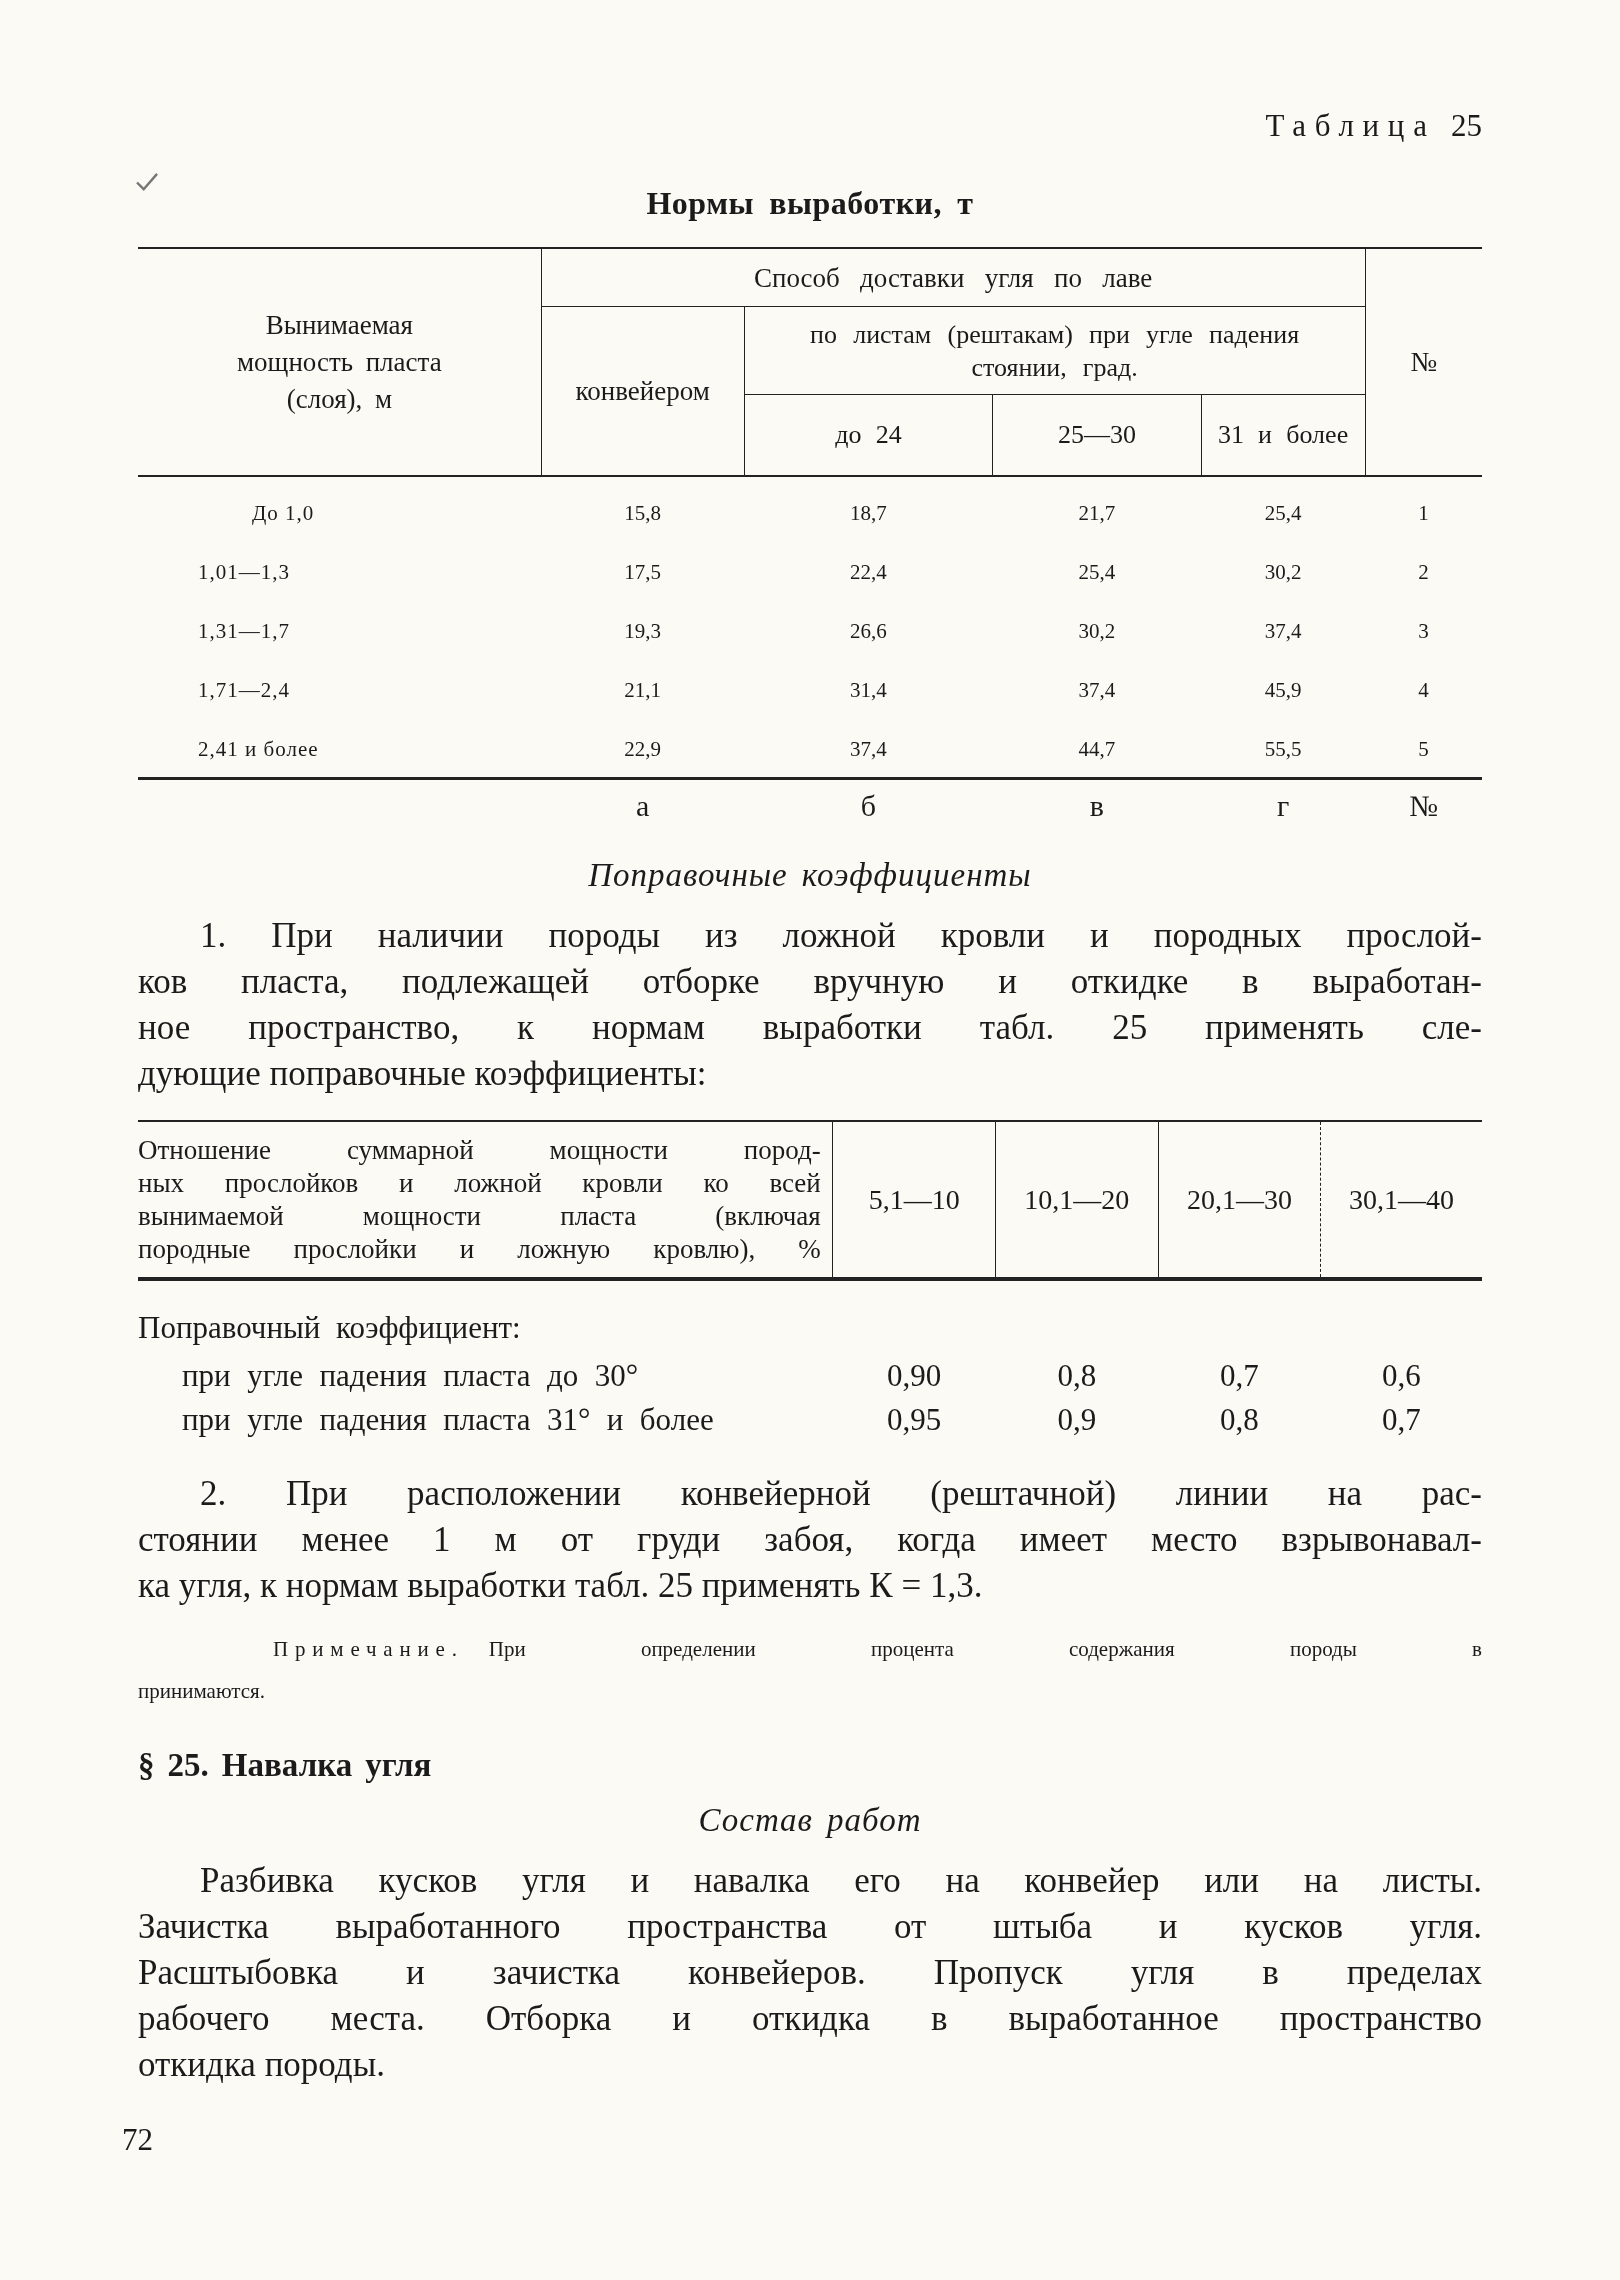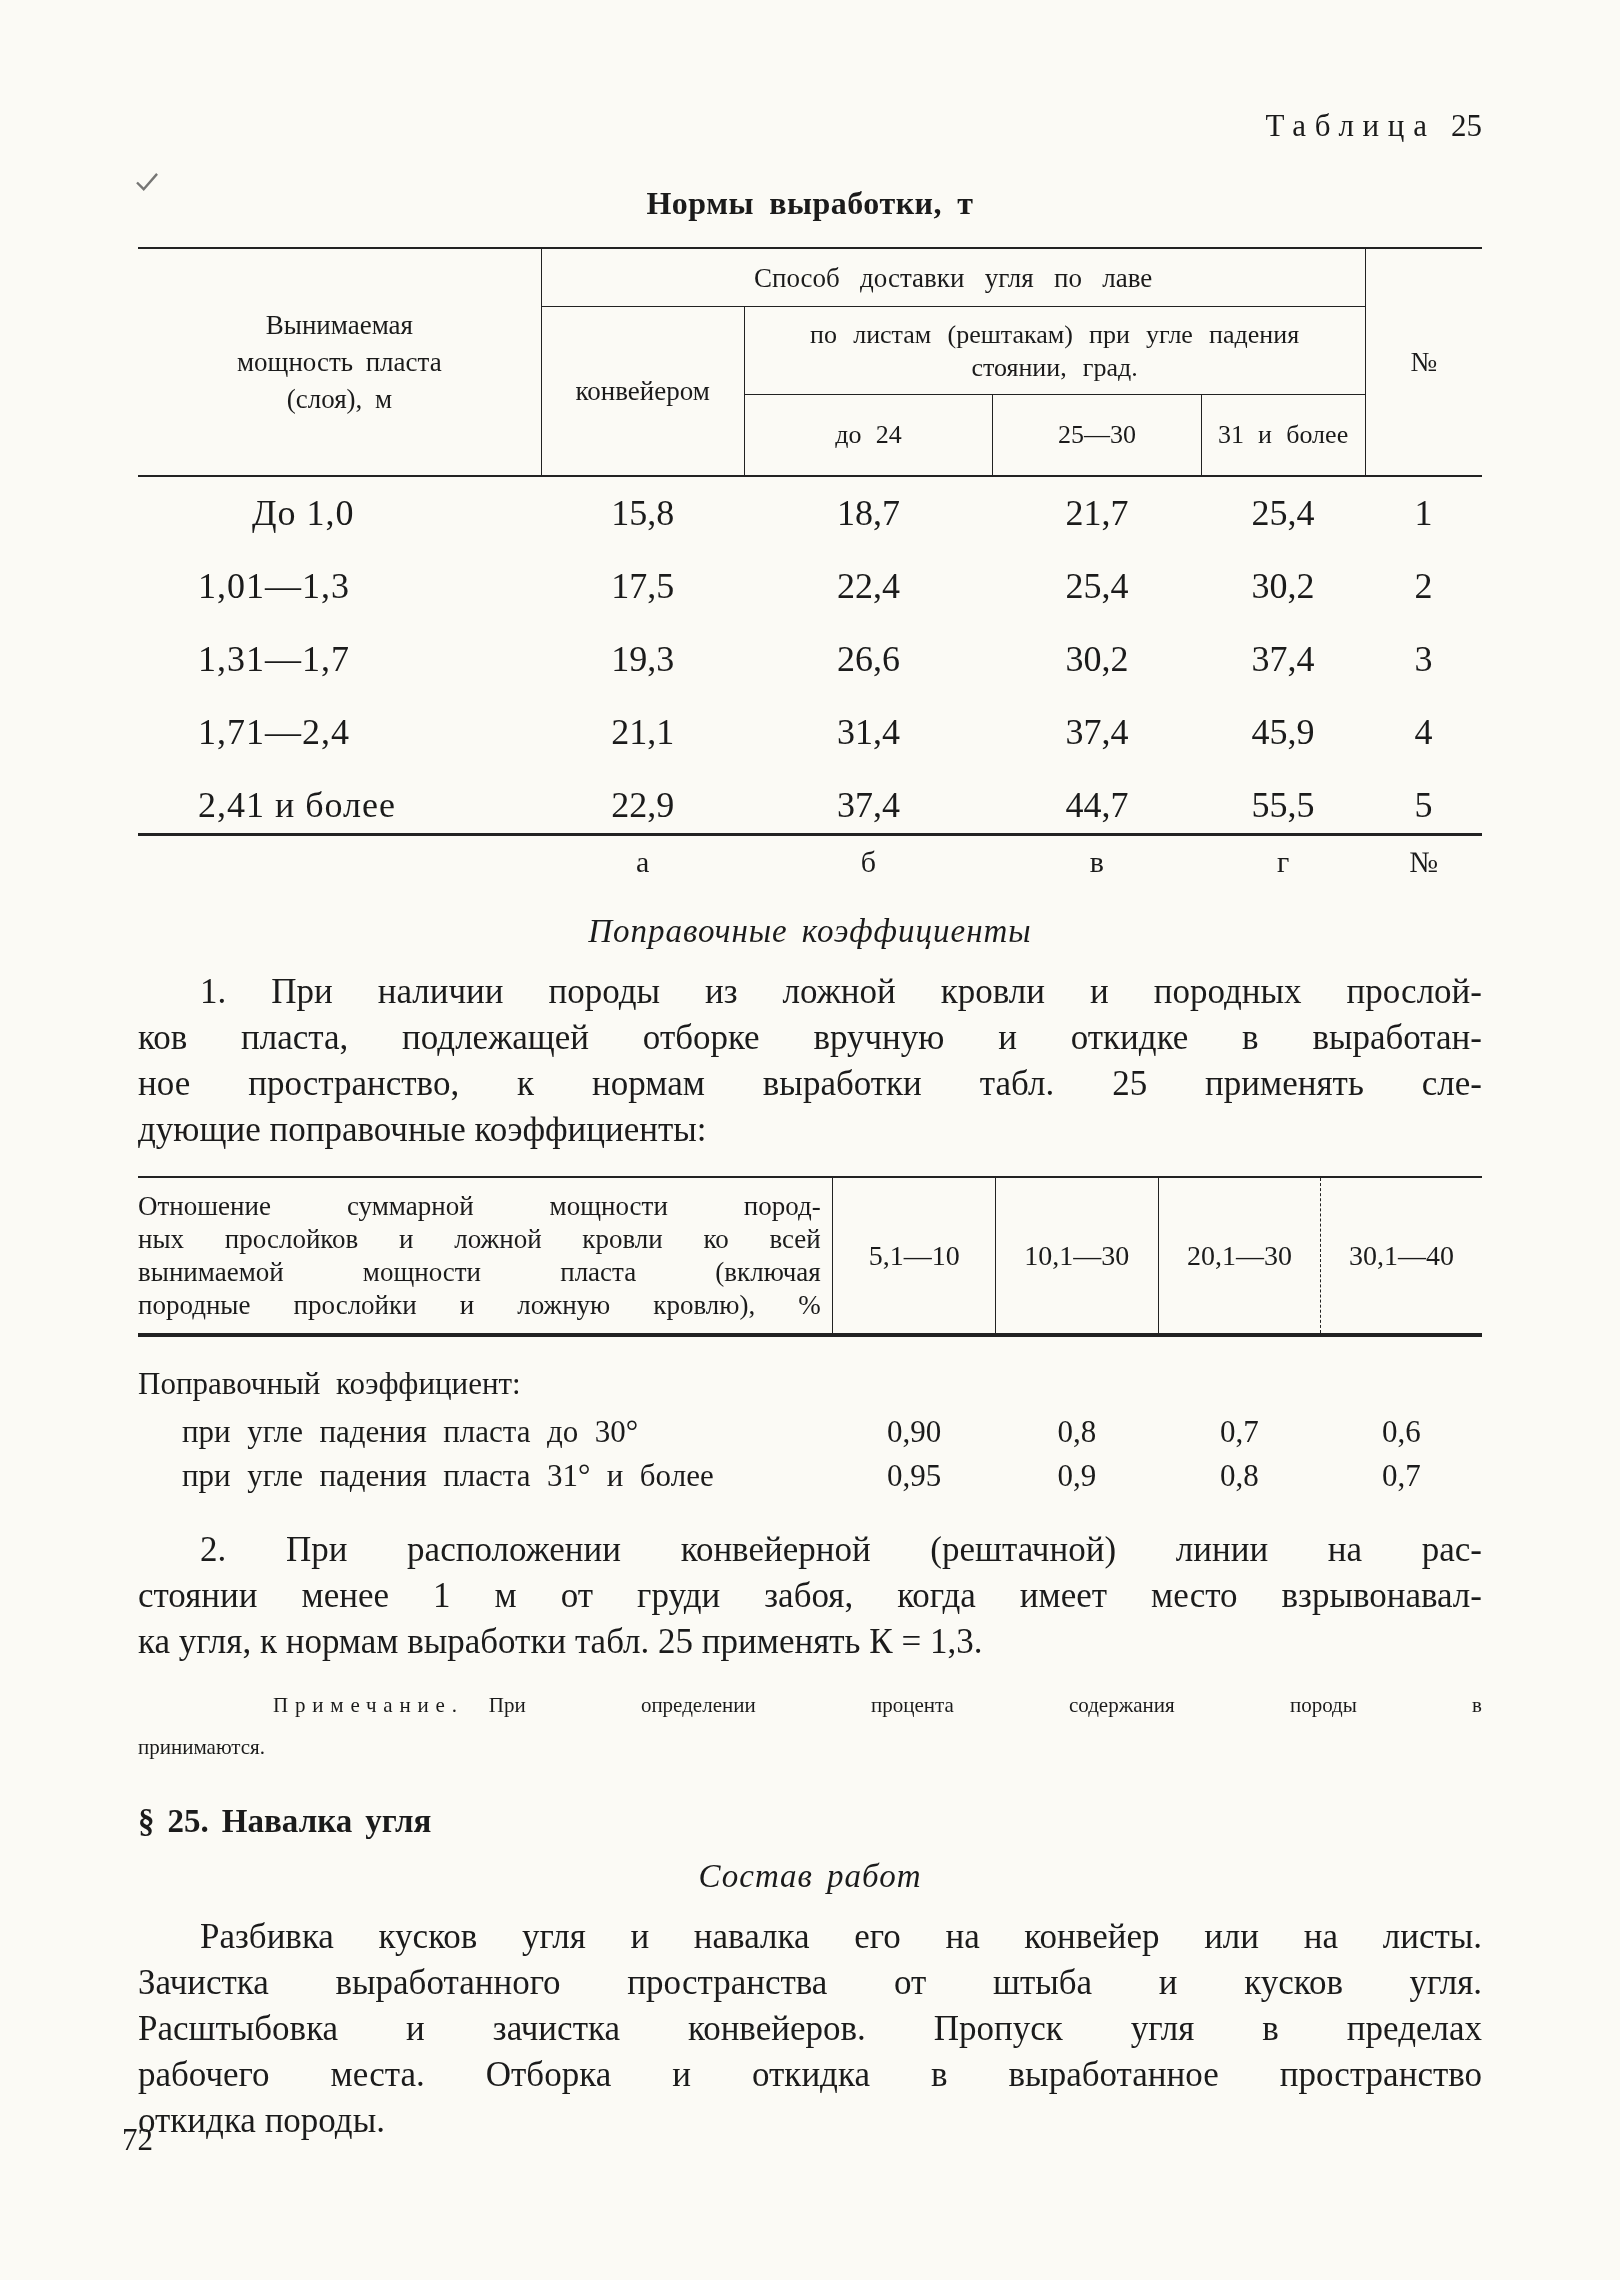--- a/index.html
+++ b/index.html
@@ -33,21 +33,21 @@
   .t1 th { font-size:26px; line-height:32px; text-align:center; vertical-align:middle; padding:5.8px 3.9px; }
   .t1 .seam { border-right:1.9px solid #222; font-size:27px; }
   .t1 .seam div { line-height:37px; word-spacing:5.8px; }
   .t1 .delivery { border-bottom:1.9px solid #222; padding:12.6px 3.9px; word-spacing:13.5px; font-size:27px; }
   .t1 .numcol { border-left:1.9px solid #222; font-size:28px; }
   .t1 .conv { border-right:1.9px solid #222; font-size:27px; }
   .t1 .sheets { border-bottom:1.9px solid #222; padding:10.6px 9.7px; word-spacing:9.7px; }
   .t1 .sheets div { line-height:33px; }
   .t1 .ang { padding:24px 3.9px; word-spacing:7.7px; }
   .t1 .a1, .t1 .a2 { border-right:1.9px solid #222; }
-  .t1 tbody td { font-size:36px; line-height:41px; text-align:center; padding:16px 0; }
+  .t1 tbody td { font-size:21px; line-height:41px; text-align:center; padding:9px 0; }
   .t1 tbody td.rowlabel { text-align:left; padding-left:60px; letter-spacing:1px; }
   .t1 tbody tr:first-child td { padding-top:15.4px; }
   .t1 tbody tr:first-child td.rowlabel { padding-left:114px; }
   .t1 tbody tr:last-child td { padding-bottom:7.7px; }
   .t1 tfoot td { font-size:30px; text-align:center; padding:8.7px 0 4.8px; }
 
   
   .ital-head { margin-top:29px; text-align:center; font-style:italic; font-size:33px; letter-spacing:1px; word-spacing:4.8px; }
   .sec-head { margin-top:35px; font-weight:bold; font-size:33px; word-spacing:4.8px; }
   .ital-head.sub { margin-top:17.4px; }
@@ -206,21 +206,21 @@
       </colgroup>
       <tbody>
           <tr>
         <td class="ratio">
           <div class="jline">Отношение суммарной мощности пород-</div>
           <div class="jline">ных прослойков и ложной кровли ко всей</div>
           <div class="jline">вынимаемой мощности пласта (включая</div>
           <div class="jline">породные прослойки и ложную кровлю), %</div>
         </td>
         <td class="range r1">5,1—10</td>
-        <td class="range r2">10,1—30</td>
+        <td class="range r2">10,1—20</td>
         <td class="range r3">20,1—30</td>
         <td class="range r4">30,1—40</td>
       </tr>
     </tbody>
       </table>
 
     <div class="coeff-label">Поправочный коэффициент:</div>
 
     <table class="t3">
       <colgroup>

